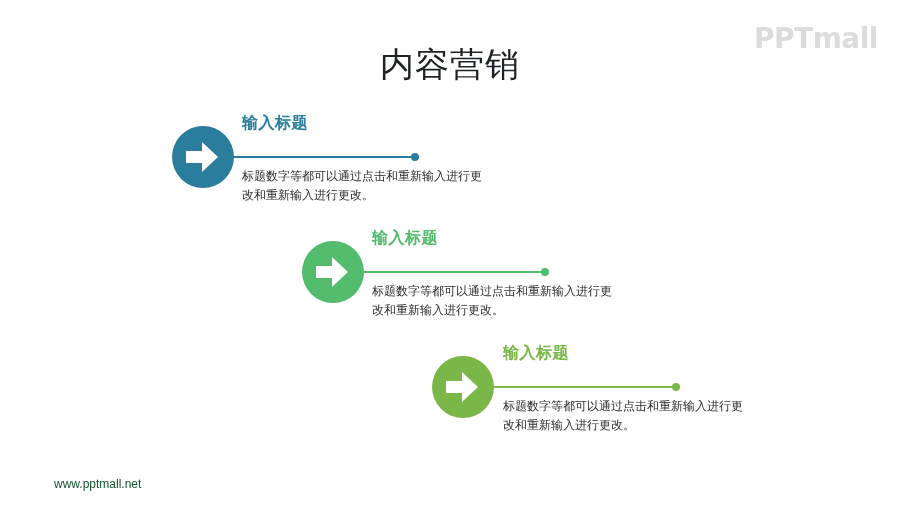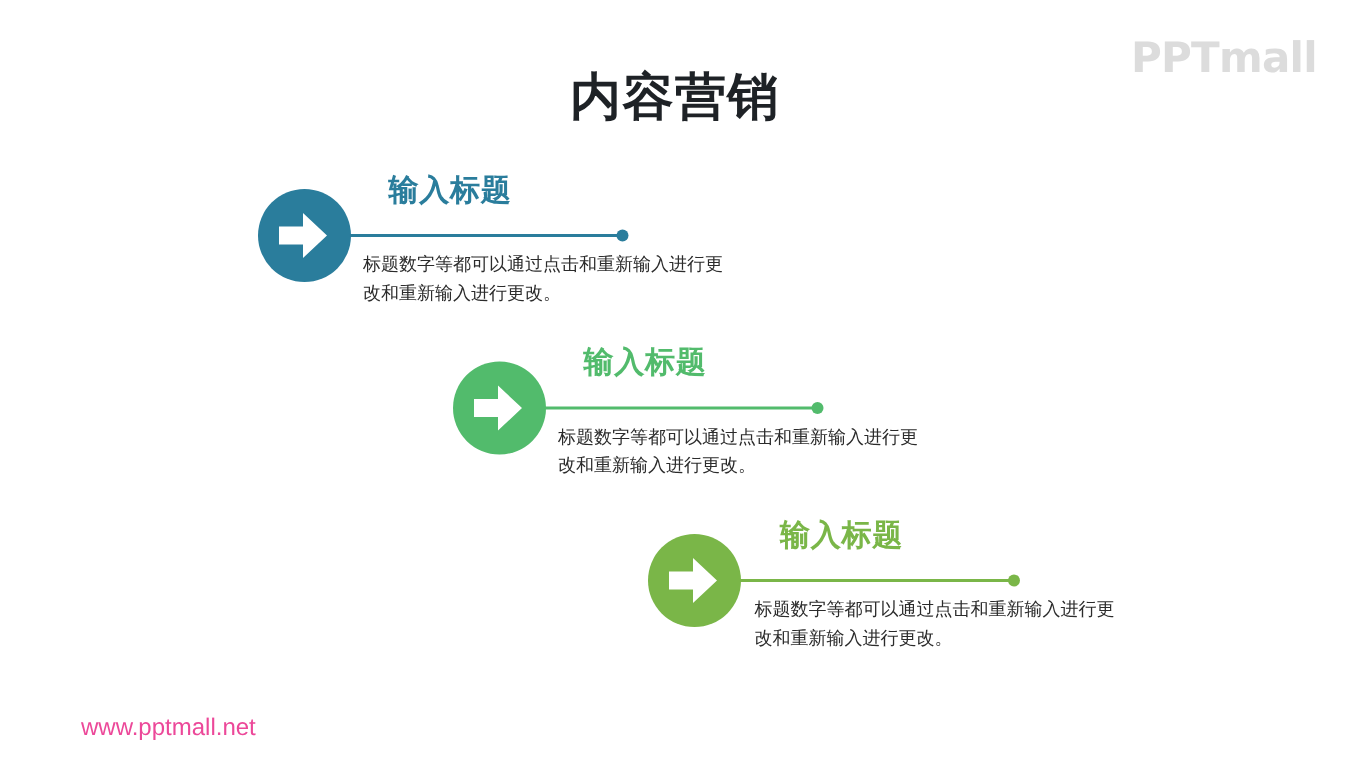--- a/index.html
+++ b/index.html
@@ -12,45 +12,44 @@
 
     .logo {
       position: absolute; left: 754px; top: 22px;
       font-family: "DejaVu Sans", sans-serif;
       font-size: 28px; font-weight: bold; letter-spacing: -0.5px;
       color: #dcdcdc;
     }
     .page-title {
       position: absolute; left: 0; top: 42px; width: 900px;
       text-align: center;
-      font-size: 34px; font-weight: bold; color: #1e2226;
+      font-size: 34px; font-weight: normal; color: #1e2226;
       letter-spacing: 1px;
     }
     .footer-url {
       position: absolute; left: 54px; top: 477px;
-      font-size: 16px; color: #ec4899;
+      font-size: 12px; color: #14532d;
       font-family: "Liberation Sans", sans-serif;
     }
 
     .step { position: absolute; }
     .circle {
       position: absolute; width: 62px; height: 62px; border-radius: 50%;
       display: flex; align-items: center; justify-content: center;
     }
     .circle svg { width: 42px; height: 42px; }
     .connector {
       position: absolute; height: 2px;
     }
     .dot {
       position: absolute; width: 8px; height: 8px; border-radius: 50%;
     }
     .step-title {
-      position: absolute; font-size: 20px; font-weight: bold; white-space: nowrap;
+      position: absolute; font-size: 16px; font-weight: bold; white-space: nowrap;
       letter-spacing: 0.5px;
-      margin-left: 17px;
     }
     .step-desc {
       position: absolute; width: 240px; font-size: 12px; line-height: 19px;
       color: #2b2b2b; white-space: normal; font-family: Liberation Mono, monospace;
     }
   </style>
 </head>
 <body>
 
 <div class="slide">

